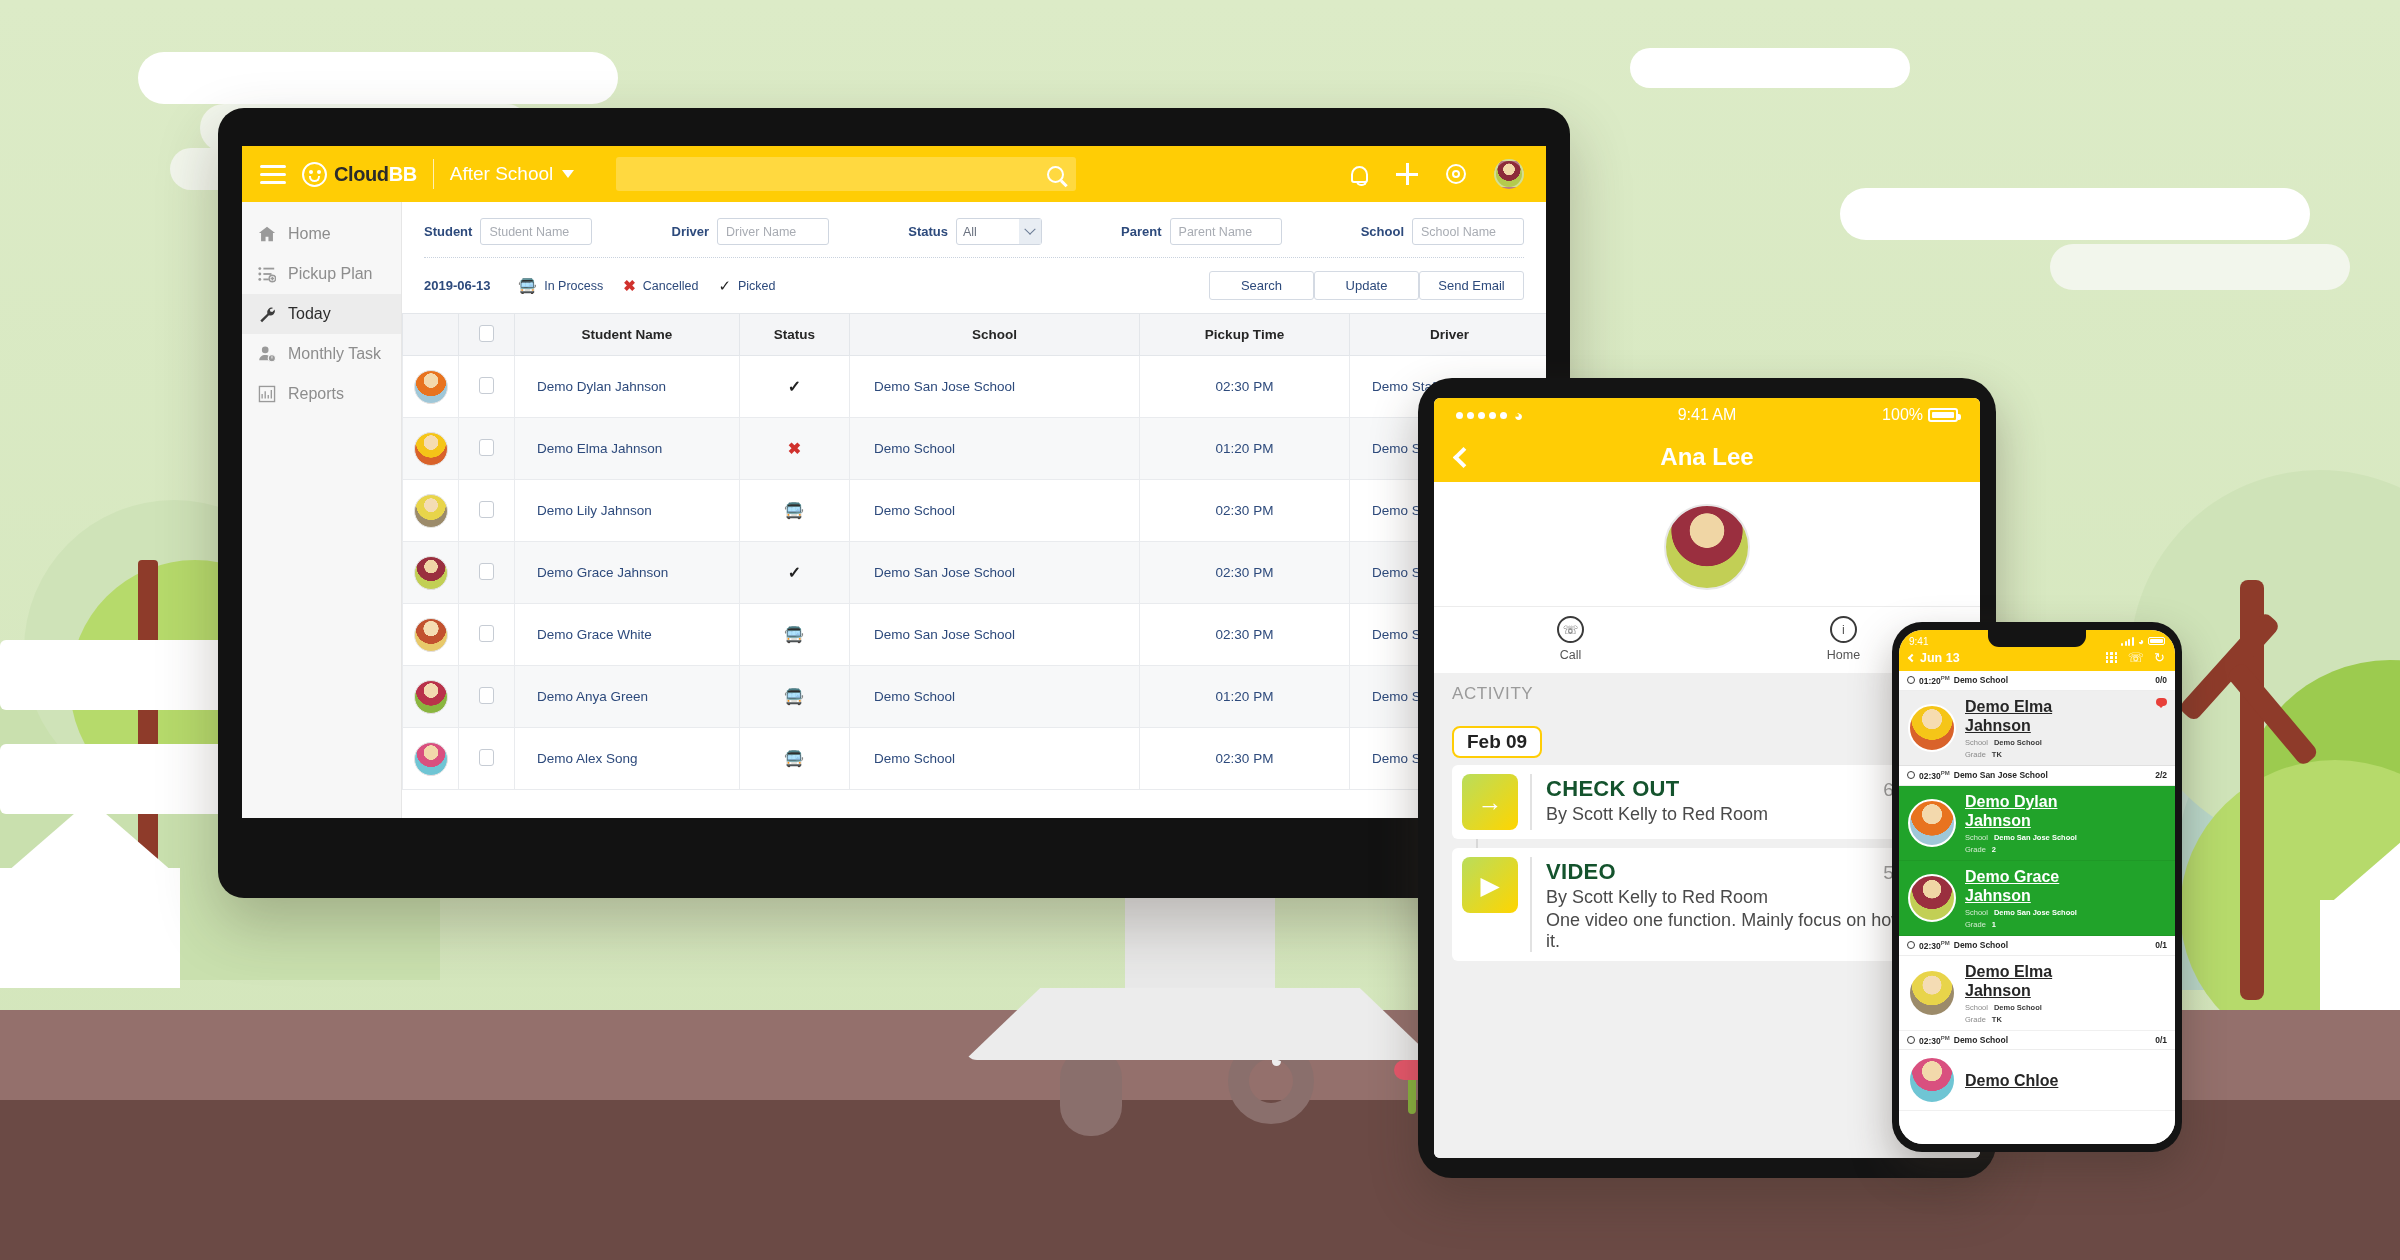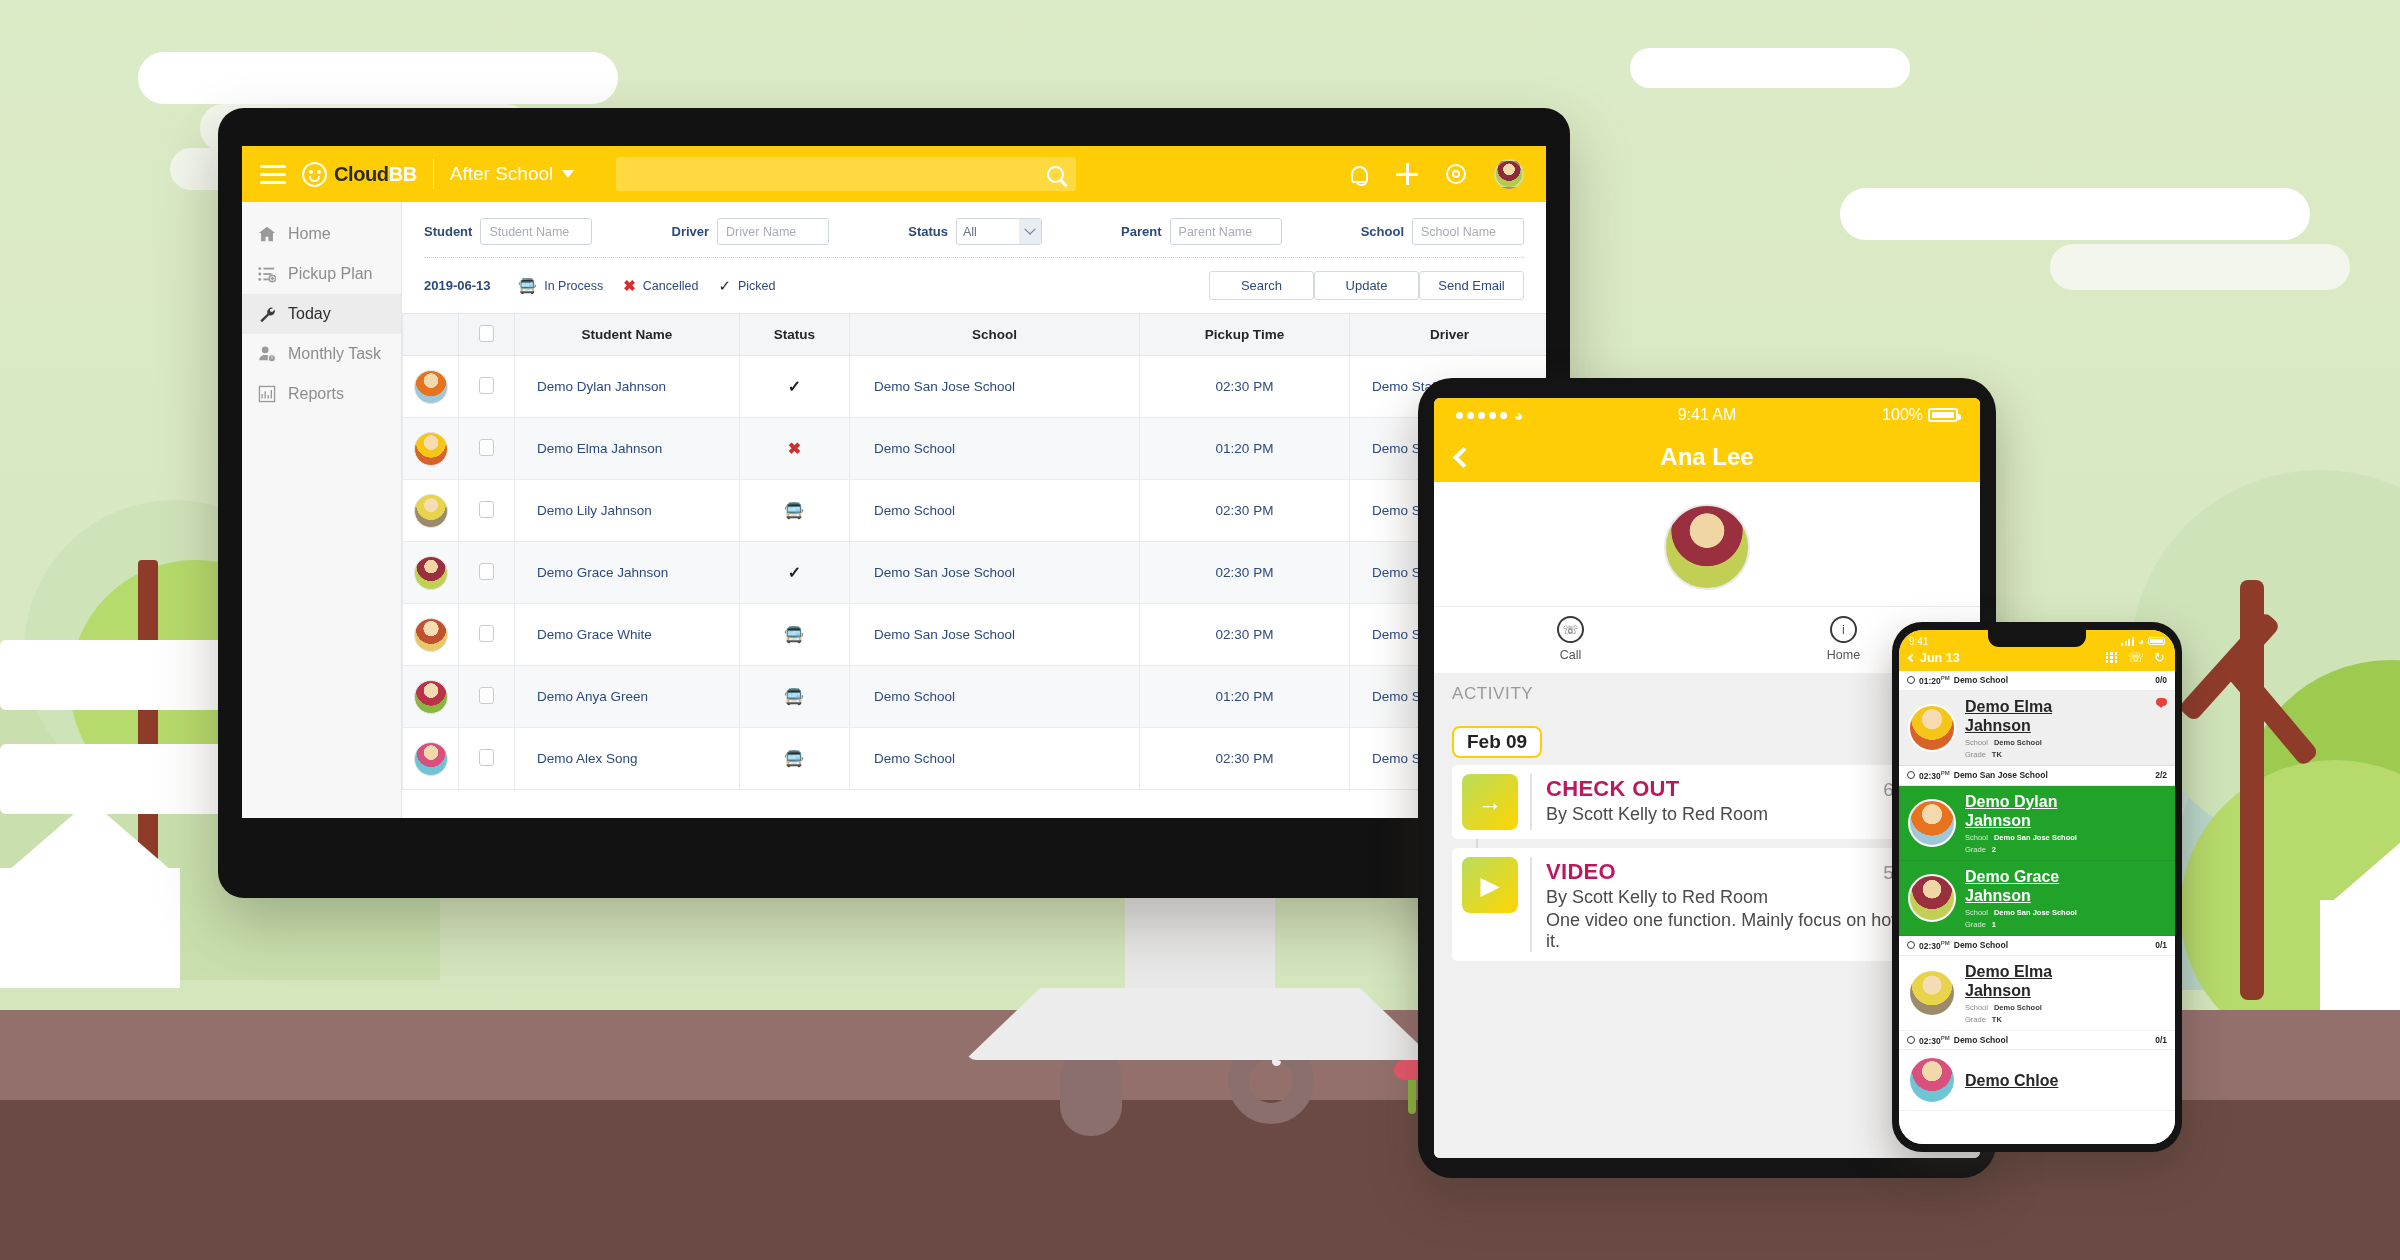--- a/index.html
+++ b/index.html
@@ -215,21 +215,21 @@
     background:#fff; padding:3px 13px; font-size:19px; font-weight:bold; color:#222;
   }
   .tl { position:relative; padding-left:26px; margin-top:-2px; }
   .tl:before { content:''; position:absolute; left:26px; top:0; bottom:0; width:2px; background:#d8d8d8; }
   .tl-card { background:#fff; border-radius:6px; margin:9px 0 0 -24px; display:flex; padding:9px 0 9px 10px; position:relative; }
   .tl-ic { width:56px;height:56px;border-radius:8px; flex:none;
            background:linear-gradient(135deg,#b9dd5c,#ffd500);
            display:flex;align-items:center;justify-content:center;color:#fff;font-size:25px; }
   .tl-txt { padding:2px 0 0 18px; flex:1; border-left:2px solid #e2e2e2; margin-left:12px; padding-left:14px; }
   .tl-head { display:flex; align-items:baseline; }
-  .tl-title { font-size:22px; font-weight:bold; color:#be185d; letter-spacing:.3px; }
+  .tl-title { font-size:22px; font-weight:bold; color:#14532d; letter-spacing:.3px; }
   .tl-time { margin-left:auto; font-size:19px; color:#9b9b9b; padding-right:10px; }
   .tl-sub { font-size:18px; color:#4a4a4a; margin-top:2px; }
 
   
   .phone {
     position:absolute; left:1892px; top:622px; width:290px; height:530px;
     background:#141414; border-radius:30px; padding:8px 7px;
     box-shadow:0 18px 40px rgba(60,50,40,.35);
   }
   .phone-screen { width:100%; height:100%; background:#fff; border-radius:24px; overflow:hidden;

